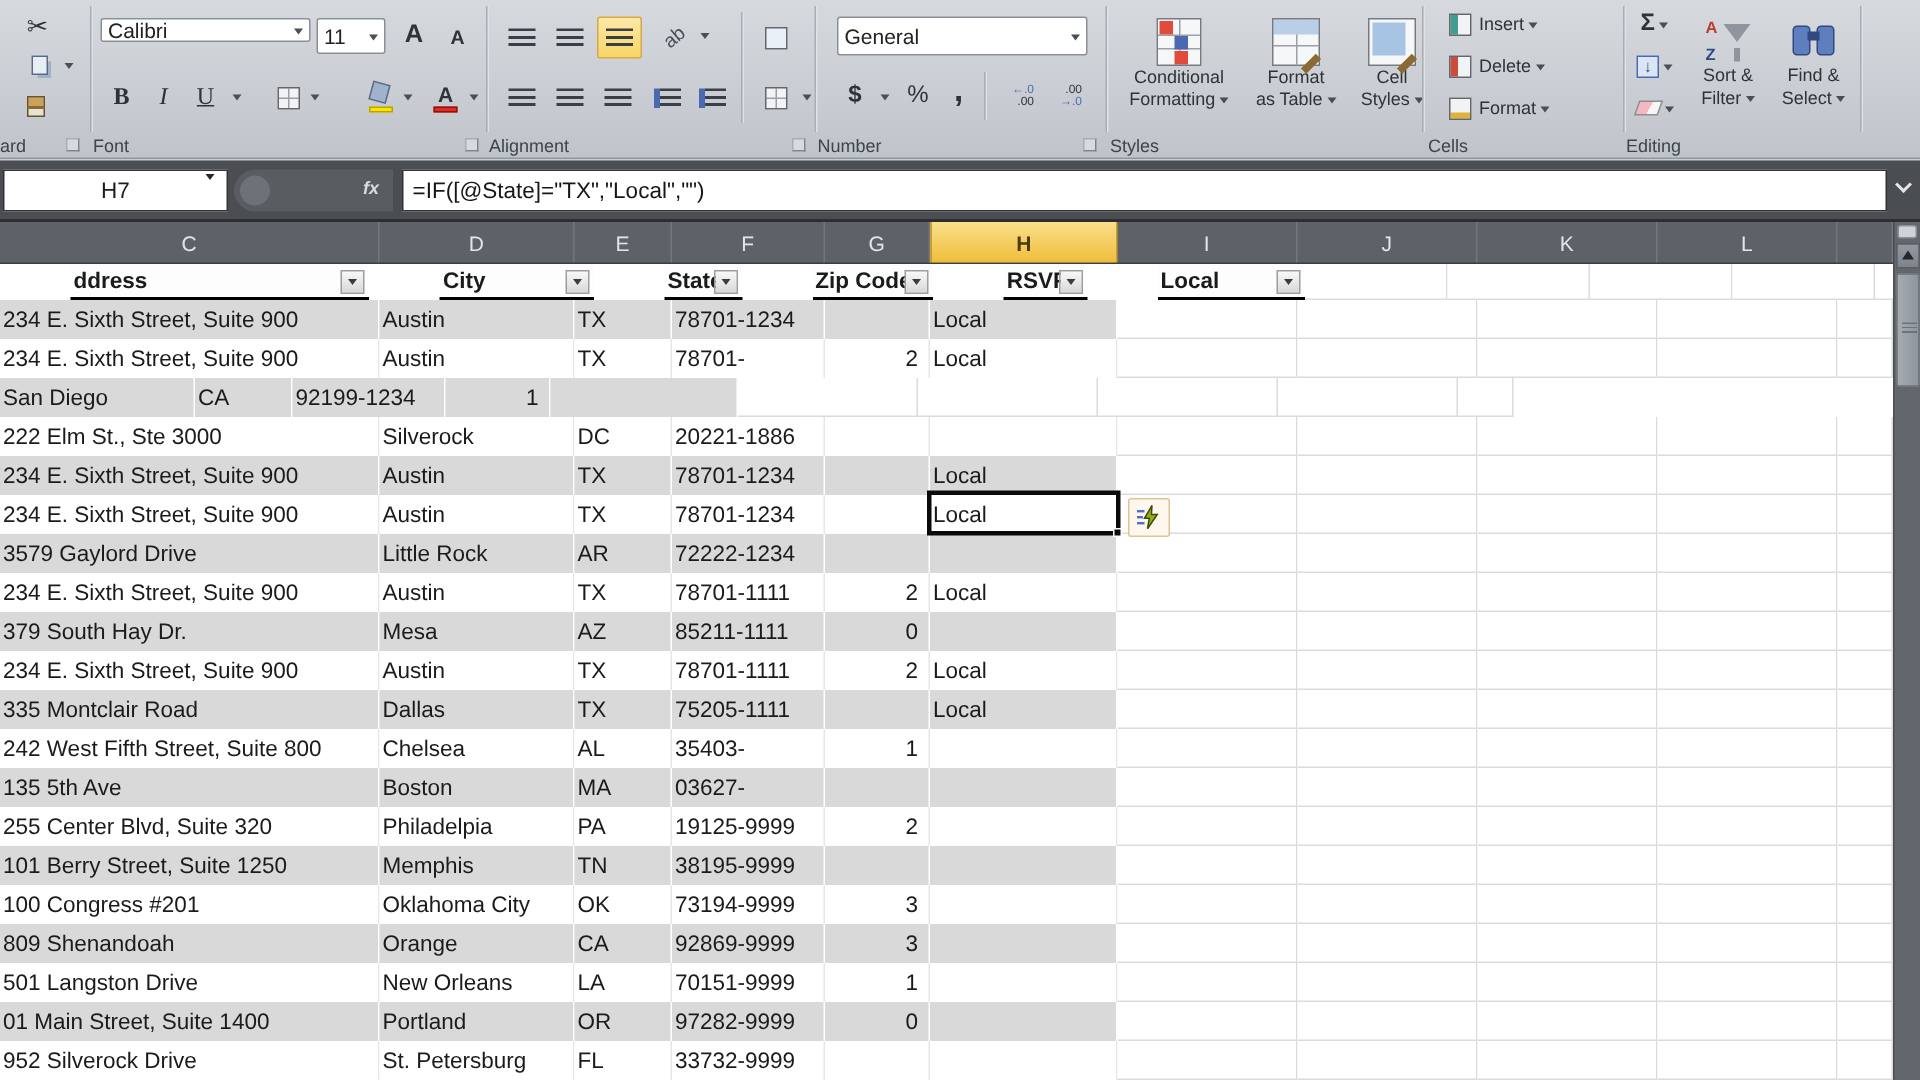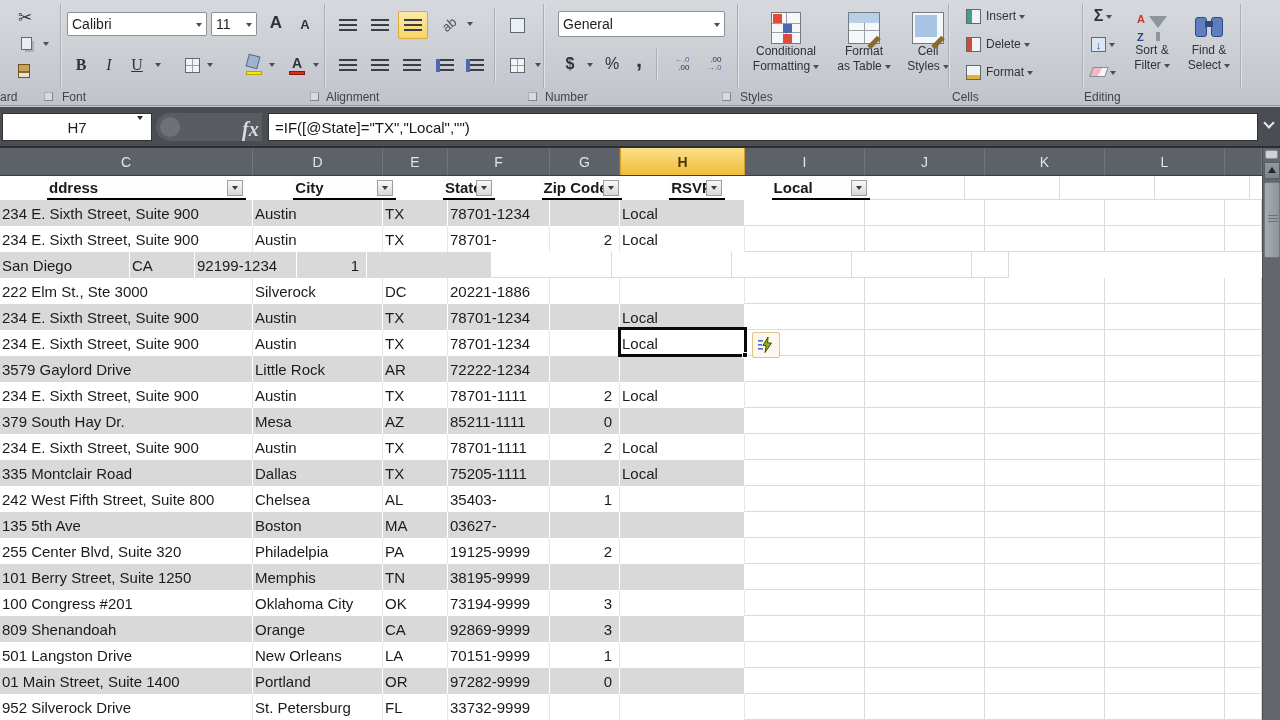--- a/index.html
+++ b/index.html
@@ -38,22 +38,22 @@
   #fbar { position:absolute; left:0; top:107px; width:1280px; height:41px;
           background:#4a4d52; border-bottom:2px solid #2c2e31; }
   #namebox { position:absolute; left:2px; top:6px; width:150px; height:28px; background:#fff;
              border:1px solid #303236; display:flex; align-items:center; justify-content:center;
              font-size:15px; color:#1d1d1d; }
   #namebox .dd { position:absolute; right:8px; border-top-color:#26282b; }
   #fpill { position:absolute; left:156px; top:6px; width:106px; height:28px; background:#595c61;
            border-radius:14px 0 0 14px; }
   #fpill .knob { position:absolute; left:4px; top:4px; width:20px; height:20px; border-radius:50%;
                  background:#6e7177; }
-  #fx { position:absolute; left:242px; top:11px; font-family:Liberation Serif, serif;
-        font-style:italic; font-weight:bold; font-size:20px; color:#d9dcdf; }
+  #fx { position:absolute; left:242px; top:11px; font-family:Liberation Sans, sans-serif;
+        font-style:italic; font-weight:bold; font-size:12px; color:#d9dcdf; }
   #finput { position:absolute; left:268px; top:6px; width:990px; height:28px; background:#fff;
             border:1px solid #303236; display:flex; align-items:center; padding-left:6px;
             font-size:15px; color:#161616; }
   #fchev { position:absolute; right:3px; top:12px; width:12px; height:12px; }
   #fchev i { display:block; width:8px; height:8px; border-right:2px solid #e3e5e8;
              border-bottom:2px solid #e3e5e8; transform:rotate(45deg); }
 
   
   #colstrip { position:absolute; left:0; top:148px; width:1280px; height:28px; background:#5d6269;
               border-bottom:1px solid #3a3d41; display:flex; }
@@ -116,21 +116,21 @@
     <span style="display:inline-block;width:11px;height:13px;border:1px solid #5a6b84;background:#e8eef6;box-shadow:3px 3px 0 -1px #9fb0c8;"></span>
   </div>
     <span class="dd" style="position:absolute;left:40px;top:42px;"></span>
   <div class="rbtn" style="left:12px;top:60px;width:24px;height:22px;">
     <span style="display:inline-block;width:12px;height:14px;background:linear-gradient(#caa25a 0 6px,#8a6a30 6px 8px,#e9e3d4 8px);border:1px solid #6e5526;"></span>
   </div>
   <div class="grp-label" style="left:0;width:52px;">ard</div>
   <span class="launcher" style="left:44px;"></span>
   <div class="vsep" style="left:60px;"></div>
 
-  <div class="combo" style="left:67px;top:12px;width:140px;height:24px;">
+  <div class="combo" style="left:67px;top:12px;width:140px;height:16px;">
     <span>Calibri</span>
       <span class="dd"></span>
   </div>
   <div class="combo" style="left:211px;top:12px;width:46px;height:24px;">
     <span>11</span>
       <span class="dd"></span>
   </div>
   <div class="rbtn" style="left:263px;top:10px;width:26px;height:26px;font-size:17px;font-weight:bold;">
       <span>A</span>
     </div>

